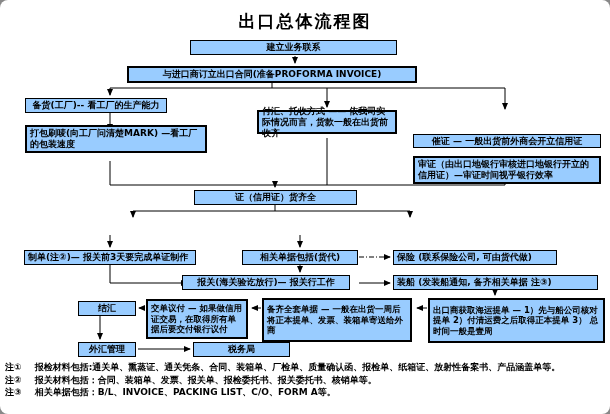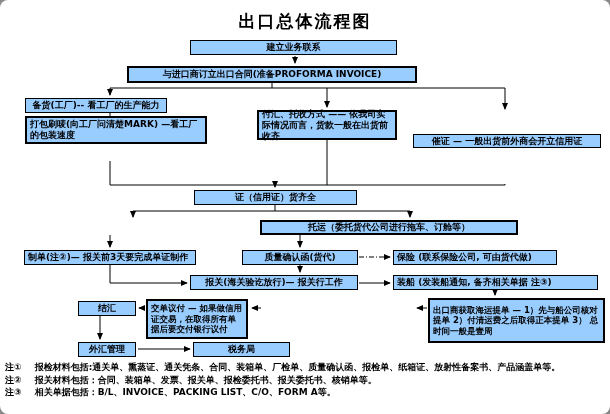--- a/index.html
+++ b/index.html
@@ -87,45 +87,46 @@
       <path d="M138,349 H190" marker-end="url(#ah)"></path>
     </g>
   </svg>
 
   <div class="node thick" style="left:127px;top:66px;width:290px;height:17px">与进口商订立出口合同(准备PROFORMA INVOICE)</div>
 
   <div class="node" style="left:190px;top:40px;width:207px;height:15px">建立业务联系</div>
 
   <div class="node" style="left:25px;top:98px;width:142px;height:15px">备货(工厂)-- 看工厂的生产能力</div>
 
-  <div class="node thick left" style="left:25px;top:116px;width:182px;height:28px">打包刷唛(向工厂问清楚MARK) —看工厂的包装速度</div>
+  <div class="node thick left" style="left:25px;top:125px;width:182px;height:28px">打包刷唛(向工厂问清楚MARK) —看工厂的包装速度</div>
 
-  <div class="node thick left" style="left:257px;top:110px;width:140px;height:30px">付汇、托收方式 —— 依我司实际情况而言，货款一般在出货前收齐</div>
+  <div class="node thick left" style="left:257px;top:110px;width:140px;height:24px">付汇、托收方式 —— 依我司实际情况而言，货款一般在出货前收齐</div>
 
 
   <div class="node" style="left:413px;top:134px;width:188px;height:14px">催证 — 一般出货前外商会开立信用证</div>
 
+  <div class="node thick left" style="left:413px;top:156px;width:188px;height:28px">审证（由出口地银行审核进口地银行开立的信用证）—审证时间视乎银行效率</div>
 
   <div class="node" style="left:194px;top:190px;width:163px;height:15px">证（信用证）货齐全</div>
 
 
-  <div class="node thick" style="left:260px;top:220px;width:258px;height:15px">托运（委托货代公司进行拖车、订舱等）</div>
 
   <div class="node left" style="left:24px;top:250px;width:172px;height:15px">制单(注②)— 报关前3天要完成单证制作</div>
 
-  <div class="node" style="left:242px;top:250px;width:116px;height:15px">质量确认函(货代)</div>
+  <div class="node" style="left:242px;top:250px;width:116px;height:15px">相关单据包括(货代)</div>
 
   <div class="node left" style="left:393px;top:250px;width:164px;height:15px">保险 (联系保险公司, 可由货代做)</div>
 
-  <div class="node" style="left:190px;top:275px;width:168px;height:15px">报关(海关验讫放行)— 报关行工作</div>
+  <div class="node" style="left:182px;top:275px;width:168px;height:15px">报关(海关验讫放行)— 报关行工作</div>
 
   <div class="node left" style="left:393px;top:275px;width:205px;height:15px">装船 (发装船通知, 备齐相关单据 注③)</div>
 
   <div class="node thick left fs8" style="left:428px;top:298px;width:177px;height:45px">出口商获取海运提单 — 1）先与船公司核对提单 2）付清运费之后取得正本提单 3） 总时间一般是壹周</div>
 
+  <div class="node thick left fs8" style="left:262px;top:298px;width:150px;height:44px">备齐全套单据 — 一般在出货一周后将正本提单、发票、装箱单寄送给外商</div>
 
   <div class="node thick left fs8" style="left:146px;top:299px;width:102px;height:40px">交单议付 — 如果做信用证交易，在取得所有单据后要交付银行议付</div>
 
   <div class="node" style="left:78px;top:301px;width:58px;height:15px">结汇</div>
 
   <div class="node" style="left:78px;top:342px;width:58px;height:15px">外汇管理</div>
 
   <div class="node" style="left:193px;top:342px;width:97px;height:15px">税务局</div>
 
   <div class="notes">

